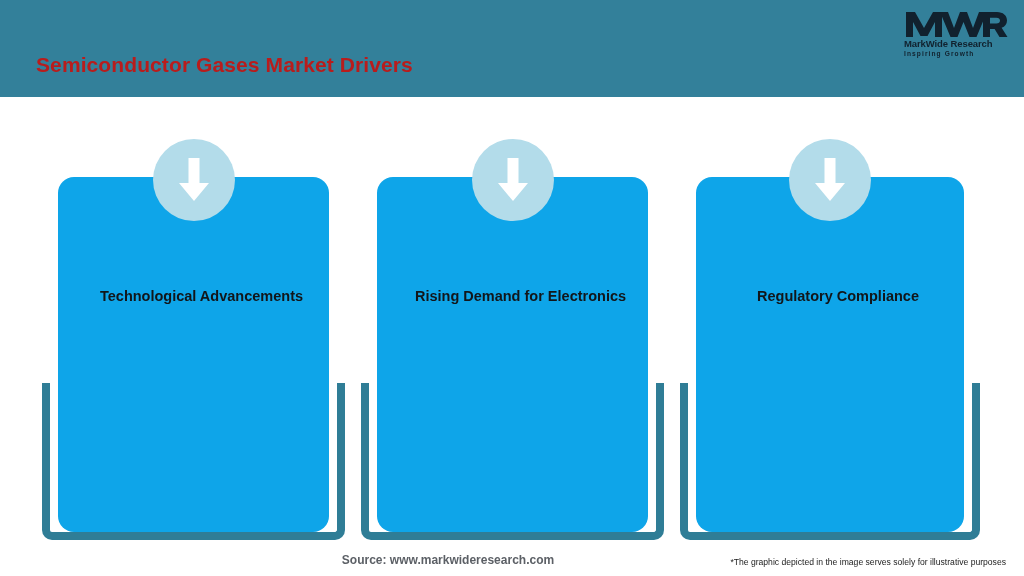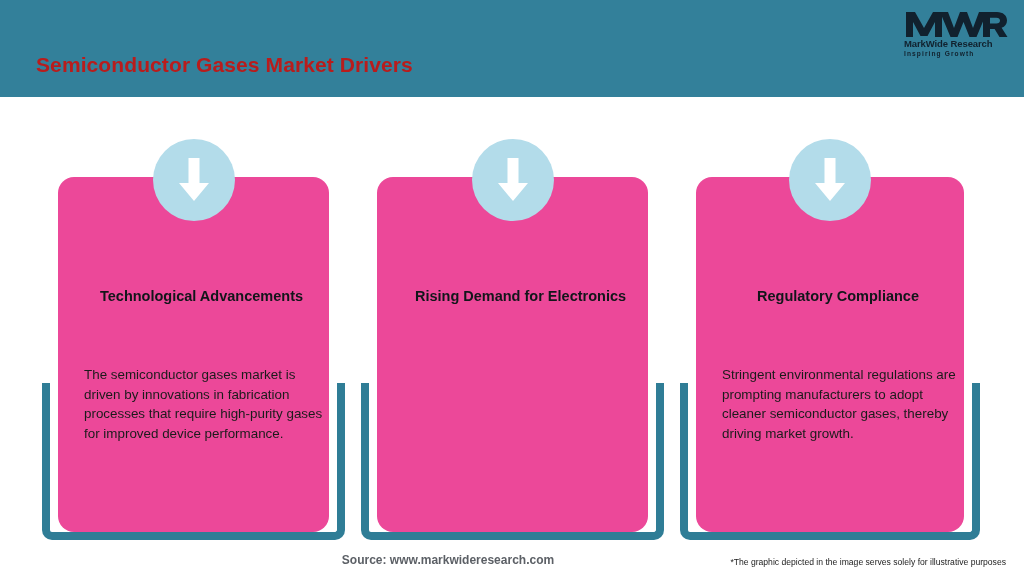--- a/index.html
+++ b/index.html
@@ -91,21 +91,21 @@
     border-bottom-right-radius: 10px;
     box-sizing: border-box;
   }
 
   .card-panel {
     position: absolute;
     left: 16px;
     top: 38px;
     width: 271px;
     height: 355px;
-    background: #ec4899;
+    background: #0ea5e9;
     border-radius: 16px;
     box-sizing: border-box;
   }
   #card-group-2 .card-panel { width: 268px; }
 
   .card-icon-circle {
     position: absolute;
     top: 0px;
     left: 50%;
     margin-left: -41px;
@@ -184,21 +184,20 @@
     </g>
   </svg>
   <span id="logo-name">MarkWide Research</span>
   <span id="logo-tagline">Inspiring Growth</span>
 </div>
 
 <div class="card-group" id="card-group-0">
   <div class="card-bracket"></div>
   <div class="card-panel">
     <div class="card-heading">Technological Advancements</div>
-    <div class="card-body">The semiconductor gases market is driven by innovations in fabrication processes that require high-purity gases for improved device performance.</div>
   </div>
   <div class="card-icon-circle">
     <svg width="34" height="48" viewBox="0 0 34 48" xmlns="http://www.w3.org/2000/svg">
       <path d="M11.5 2 L22.5 2 L22.5 27 L32 27 L17 45 L2 27 L11.5 27 Z" fill="#FFFFFF"></path>
     </svg>
   </div>
 </div>
 
 <div class="card-group" id="card-group-1">
   <div class="card-bracket"></div>
@@ -209,21 +208,20 @@
     <svg width="34" height="48" viewBox="0 0 34 48" xmlns="http://www.w3.org/2000/svg">
       <path d="M11.5 2 L22.5 2 L22.5 27 L32 27 L17 45 L2 27 L11.5 27 Z" fill="#FFFFFF"></path>
     </svg>
   </div>
 </div>
 
 <div class="card-group" id="card-group-2">
   <div class="card-bracket"></div>
   <div class="card-panel">
     <div class="card-heading">Regulatory Compliance</div>
-    <div class="card-body">Stringent environmental regulations are prompting manufacturers to adopt cleaner semiconductor gases, thereby driving market growth.</div>
   </div>
   <div class="card-icon-circle">
     <svg width="34" height="48" viewBox="0 0 34 48" xmlns="http://www.w3.org/2000/svg">
       <path d="M11.5 2 L22.5 2 L22.5 27 L32 27 L17 45 L2 27 L11.5 27 Z" fill="#FFFFFF"></path>
     </svg>
   </div>
 </div>
 
 <div id="footer-source">Source: www.markwideresearch.com</div>
 <div id="footer-disclaimer">*The graphic depicted in the image serves solely for illustrative purposes</div>

